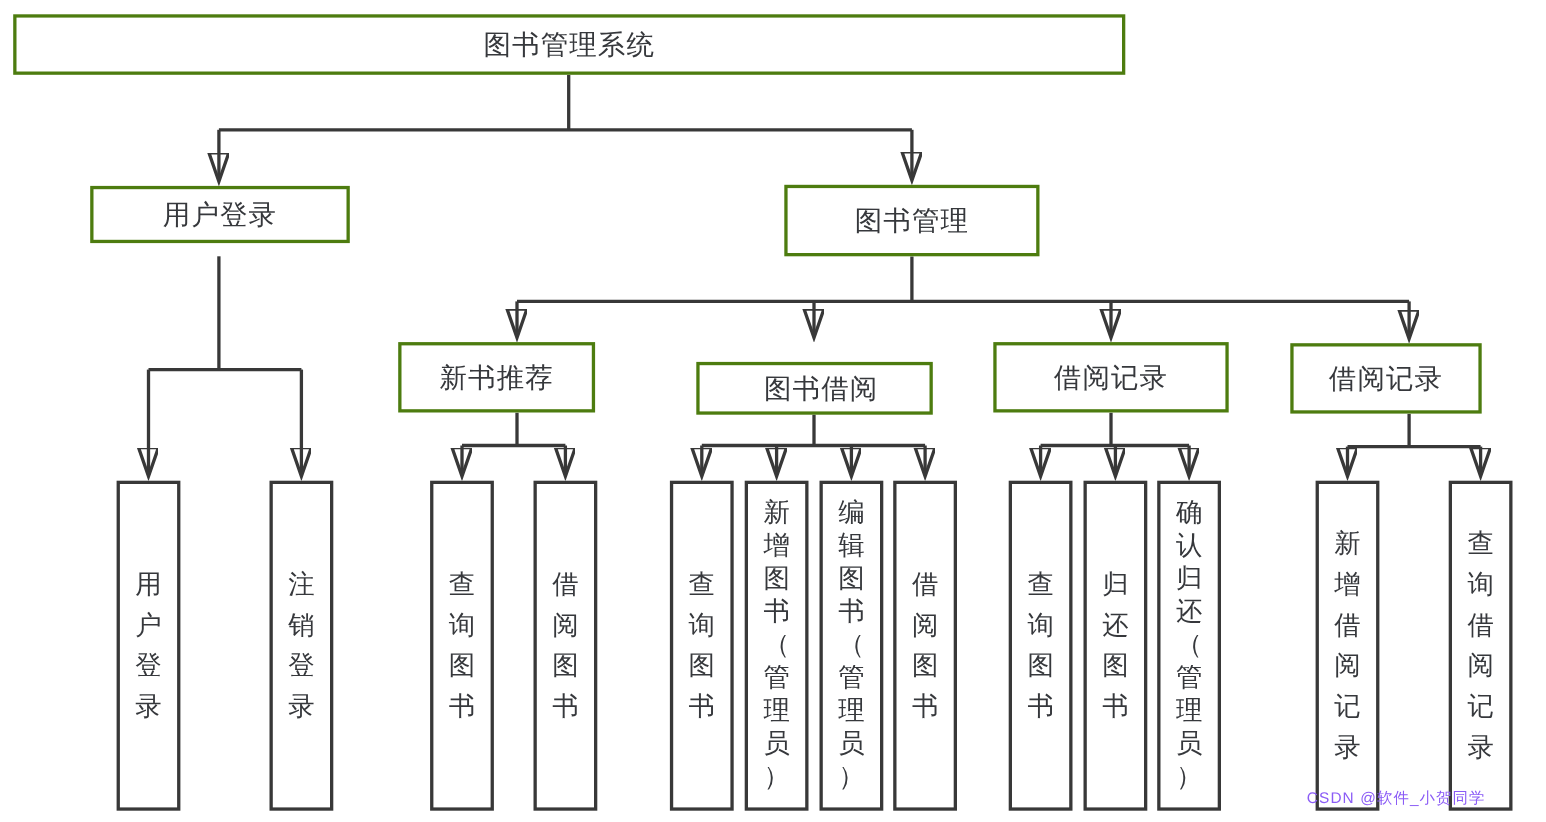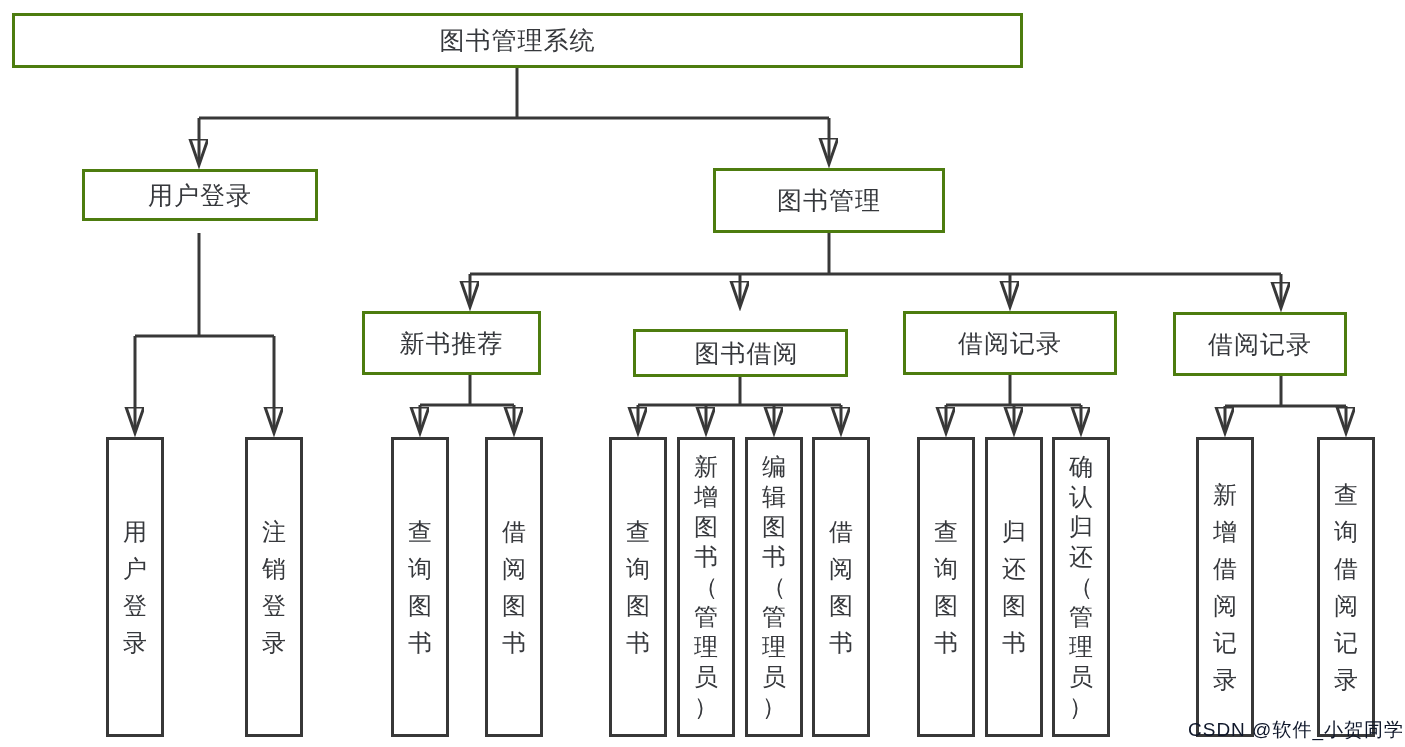--- a/index.html
+++ b/index.html
@@ -35,22 +35,22 @@
   }
   .vtext{
     white-space:pre;
     text-align:center;
     line-height:37px;
   }
   .vtext.tight{line-height:30px;}
   .watermark{
     position:absolute;
     left:1188px;top:717px;
-    font-size:19px;
-    color:#0f172a;
+    font-size:14px;
+    color:#8b5cf6;
     letter-spacing:1px;
     z-index:3;
     white-space:nowrap;
   }
 </style>
 </head>
 <body>
 
 <div class="canvas">
 

